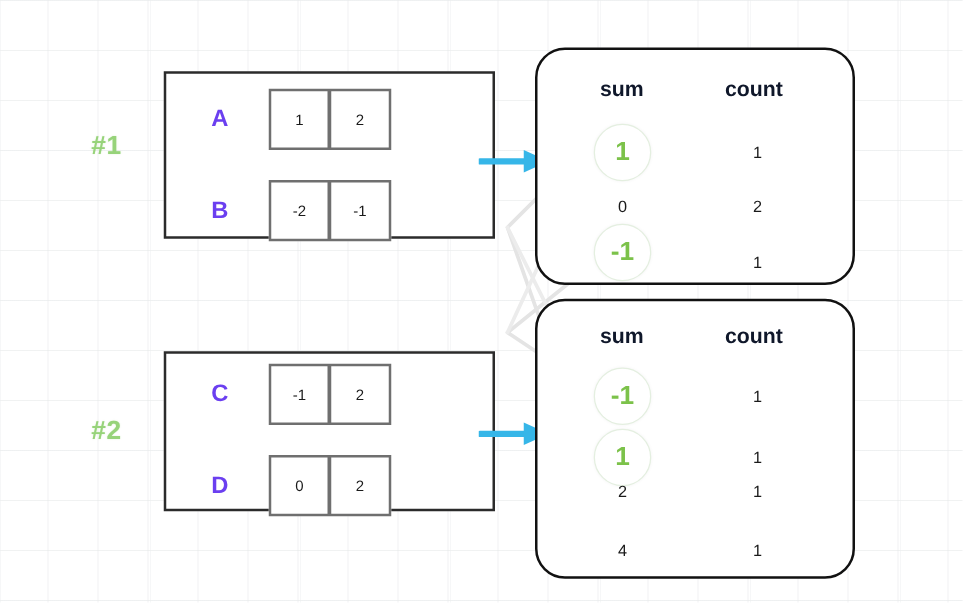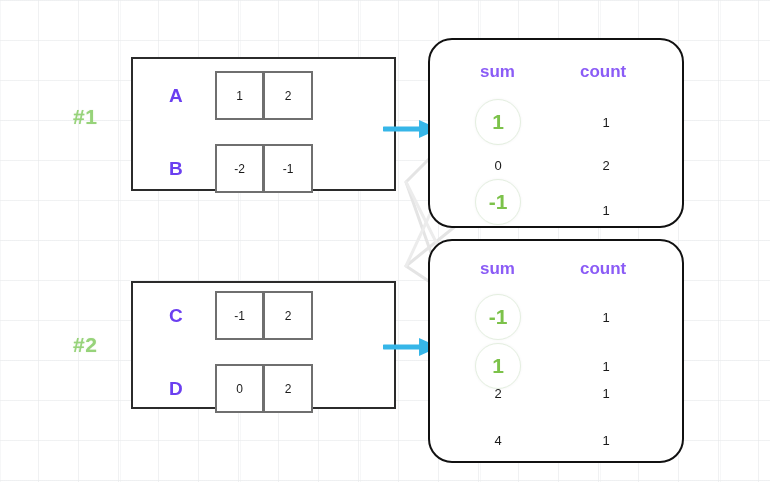--- a/index.html
+++ b/index.html
@@ -106,21 +106,21 @@
     border: 2px solid #111111;
     border-radius: 24px;
     background: #ffffff;
     box-sizing: border-box;
   }
   #panel-1 { left: 428px; top: 38px;  width: 256px; height: 190px; }
   #panel-2 { left: 428px; top: 239px; width: 256px; height: 224px; }
 
   .panel-header {
     position: absolute;
-    color: #8b5cf6;
+    color: #0f172a;
     font-size: 17px;
     font-weight: 700;
     font-family: "Liberation Sans", sans-serif;
   }
   .col-sum  { left: 50px; }
   .col-count{ left: 150px; text-align: center; }
 
   .tbl-row {
     position: absolute;
     width: 100%;

